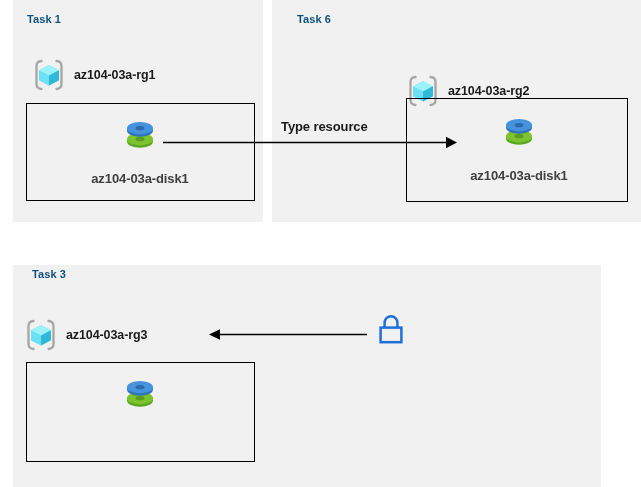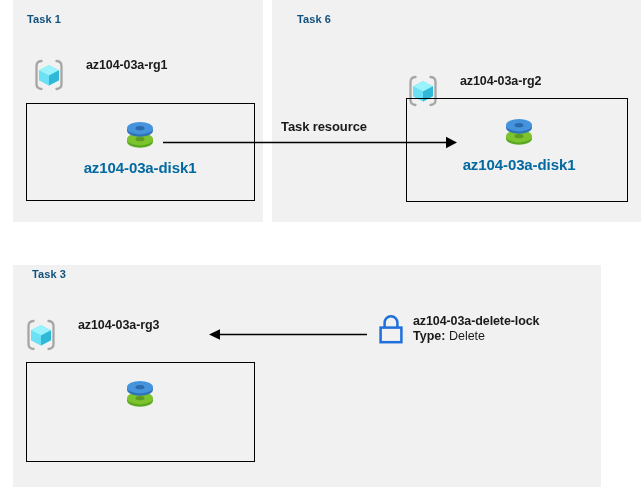--- a/index.html
+++ b/index.html
@@ -34,46 +34,46 @@
     position: absolute;
     border: 1.4px solid #000000;
     background: transparent;
     box-sizing: border-box;
   }
 
   
   .rg-node {
     position: absolute;
     display: flex;
-    align-items: flex-start;
-    gap: 20px;
+    align-items: center;
+    gap: 8px;
     white-space: nowrap;
   }
   .rg-icon { width: 34px; height: 34px; display: block; flex: 0 0 auto; }
   .rg-label {
     font-size: 12.5px;
     font-weight: bold;
     color: #1a1a1a;
     letter-spacing: -.1px;
   }
 
   
   .disk-node {
     position: absolute;
     display: flex;
     flex-direction: column;
     align-items: center;
     white-space: nowrap;
   }
   .disk-icon { width: 40px; height: 40px; display: block; }
   .disk-label {
-    font-size: 15px;
-    font-weight: bold;
-    color: #0369a1;
-    margin-top: 4px;
+    font-size: 13px;
+    font-weight: bold;
+    color: #404040;
+    margin-top: 16px;
     letter-spacing: -.1px;
   }
 
   
   .lock-node {
     position: absolute;
     display: flex;
     align-items: flex-start;
     gap: 7px;
     white-space: nowrap;
@@ -177,21 +177,21 @@
     </svg>
   </span>
   <span class="disk-label">az104-03a-disk1</span>
 </div>
 
 <svg class="arrow-svg" style="left:163px; top:132px;" width="296" height="22" viewBox="0 0 296 22" xmlns="http://www.w3.org/2000/svg">
   <line class="arrow-line" x1="0" y1="10.5" x2="283" y2="10.5"></line>
   <polygon class="arrow-head" points="283,4.8 294,10.5 283,16.2"></polygon>
 </svg>
 
-<div class="arrow-label" style="left:281px; top:119px;">Task resource</div>
+<div class="arrow-label" style="left:281px; top:119px;">Type resource</div>
 
 <div class="panel" style="left:13px; top:265px; width:588px; height:222px;"></div>
 
 <div class="panel-title" style="left:32px; top:268px;">Task 3</div>
 
 <div class="rg-node" style="left:24px; top:318px;">
   <span>
     <svg class="rg-icon" viewBox="0 0 34 34" xmlns="http://www.w3.org/2000/svg">
       <path d="M9.5 3 Q4.5 3.4 4.5 8 L4.5 26 Q4.5 30.6 9.5 31" fill="none" stroke="#a6a6a6" stroke-width="2.3" stroke-linecap="round"></path>
       <path d="M24.5 3 Q29.5 3.4 29.5 8 L29.5 26 Q29.5 30.6 24.5 31" fill="none" stroke="#a6a6a6" stroke-width="2.3" stroke-linecap="round"></path>
@@ -224,17 +224,13 @@
   <polygon class="arrow-head" points="11,4.2 0,9.5 11,14.8"></polygon>
 </svg>
 
 <div class="lock-node" style="left:376px; top:313px;">
   <span>
     <svg class="lock-icon" viewBox="0 0 30 34" xmlns="http://www.w3.org/2000/svg">
       <path d="M8.6 15 L8.6 9.6 A6.4 6.4 0 0 1 21.4 9.6 L21.4 15" fill="none" stroke="#1f6fdc" stroke-width="2.5"></path>
       <rect x="4.6" y="14.6" width="20.8" height="14.6" fill="none" stroke="#1f6fdc" stroke-width="2.5"></rect>
     </svg>
   </span>
-  <span class="lock-text">
-    <div class="lock-name">az104-03a-delete-lock</div>
-    <div class="lock-type"><b>Type:</b> <span>Delete</span></div>
-  </span>
 </div>
 
 </body></html>

